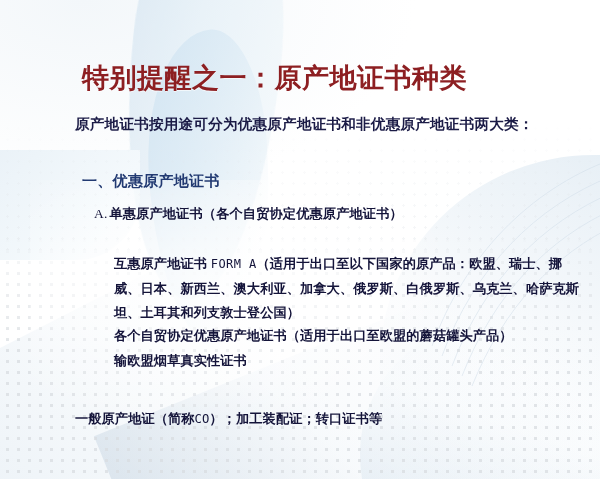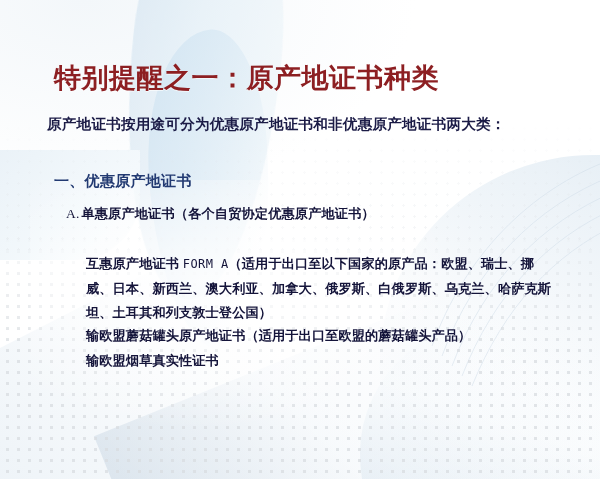--- a/index.html
+++ b/index.html
@@ -153,20 +153,21 @@
     width: 430px;
     height: 250px;
     background: radial-gradient(60% 60% at 40% 40%, rgba(255,255,255,.82) 0%, rgba(255,255,255,.35) 60%, rgba(255,255,255,0) 100%);
   }
 
   
   #content {
     position: absolute;
     inset: 0;
     z-index: 5;
+    margin-left: 28px;
   }
 
   .slide-title {
     position: absolute;
     left: 54px;
     top: 60px;
     font-family: "Liberation Serif", "DejaVu Serif", serif;
     font-size: 27px;
     font-weight: 700;
     letter-spacing: .5px;
@@ -303,20 +304,23 @@
 
     <div class="item item-a">
       <span class="marker">A.</span><span>单惠原产地证书（各个自贸协定优惠原产地证书）</span>
     </div>
 
 
     <div class="para">
       <span>互惠原产地证书 </span><span class="mono">FORM A</span><span>（适用于出口至以下国家的原产品：欧盟、瑞士、挪威、日本、新西兰、澳大利亚、加拿大、俄罗斯、白俄罗斯、乌克兰、哈萨克斯坦、土耳其和列支敦士登公国）</span>
     </div>
 
-    <div class="sub-line l1">输欧盟蘑菇罐头原产地证书（适用于出口至欧盟的蘑菇罐头产品）</div>
+    <div class="sub-line l1">各个自贸协定优惠原产地证书（适用于出口至欧盟的蘑菇罐头产品）</div>
 
     <div class="sub-line l2">输欧盟烟草真实性证书</div>
 
 
+    <div class="tail-line">
+      <span>一般原产地证（简称</span><span class="co">CO</span><span>）；加工装配证；转口证书等</span>
+    </div>
 
   </div>
 </div>
 
 </body></html>

